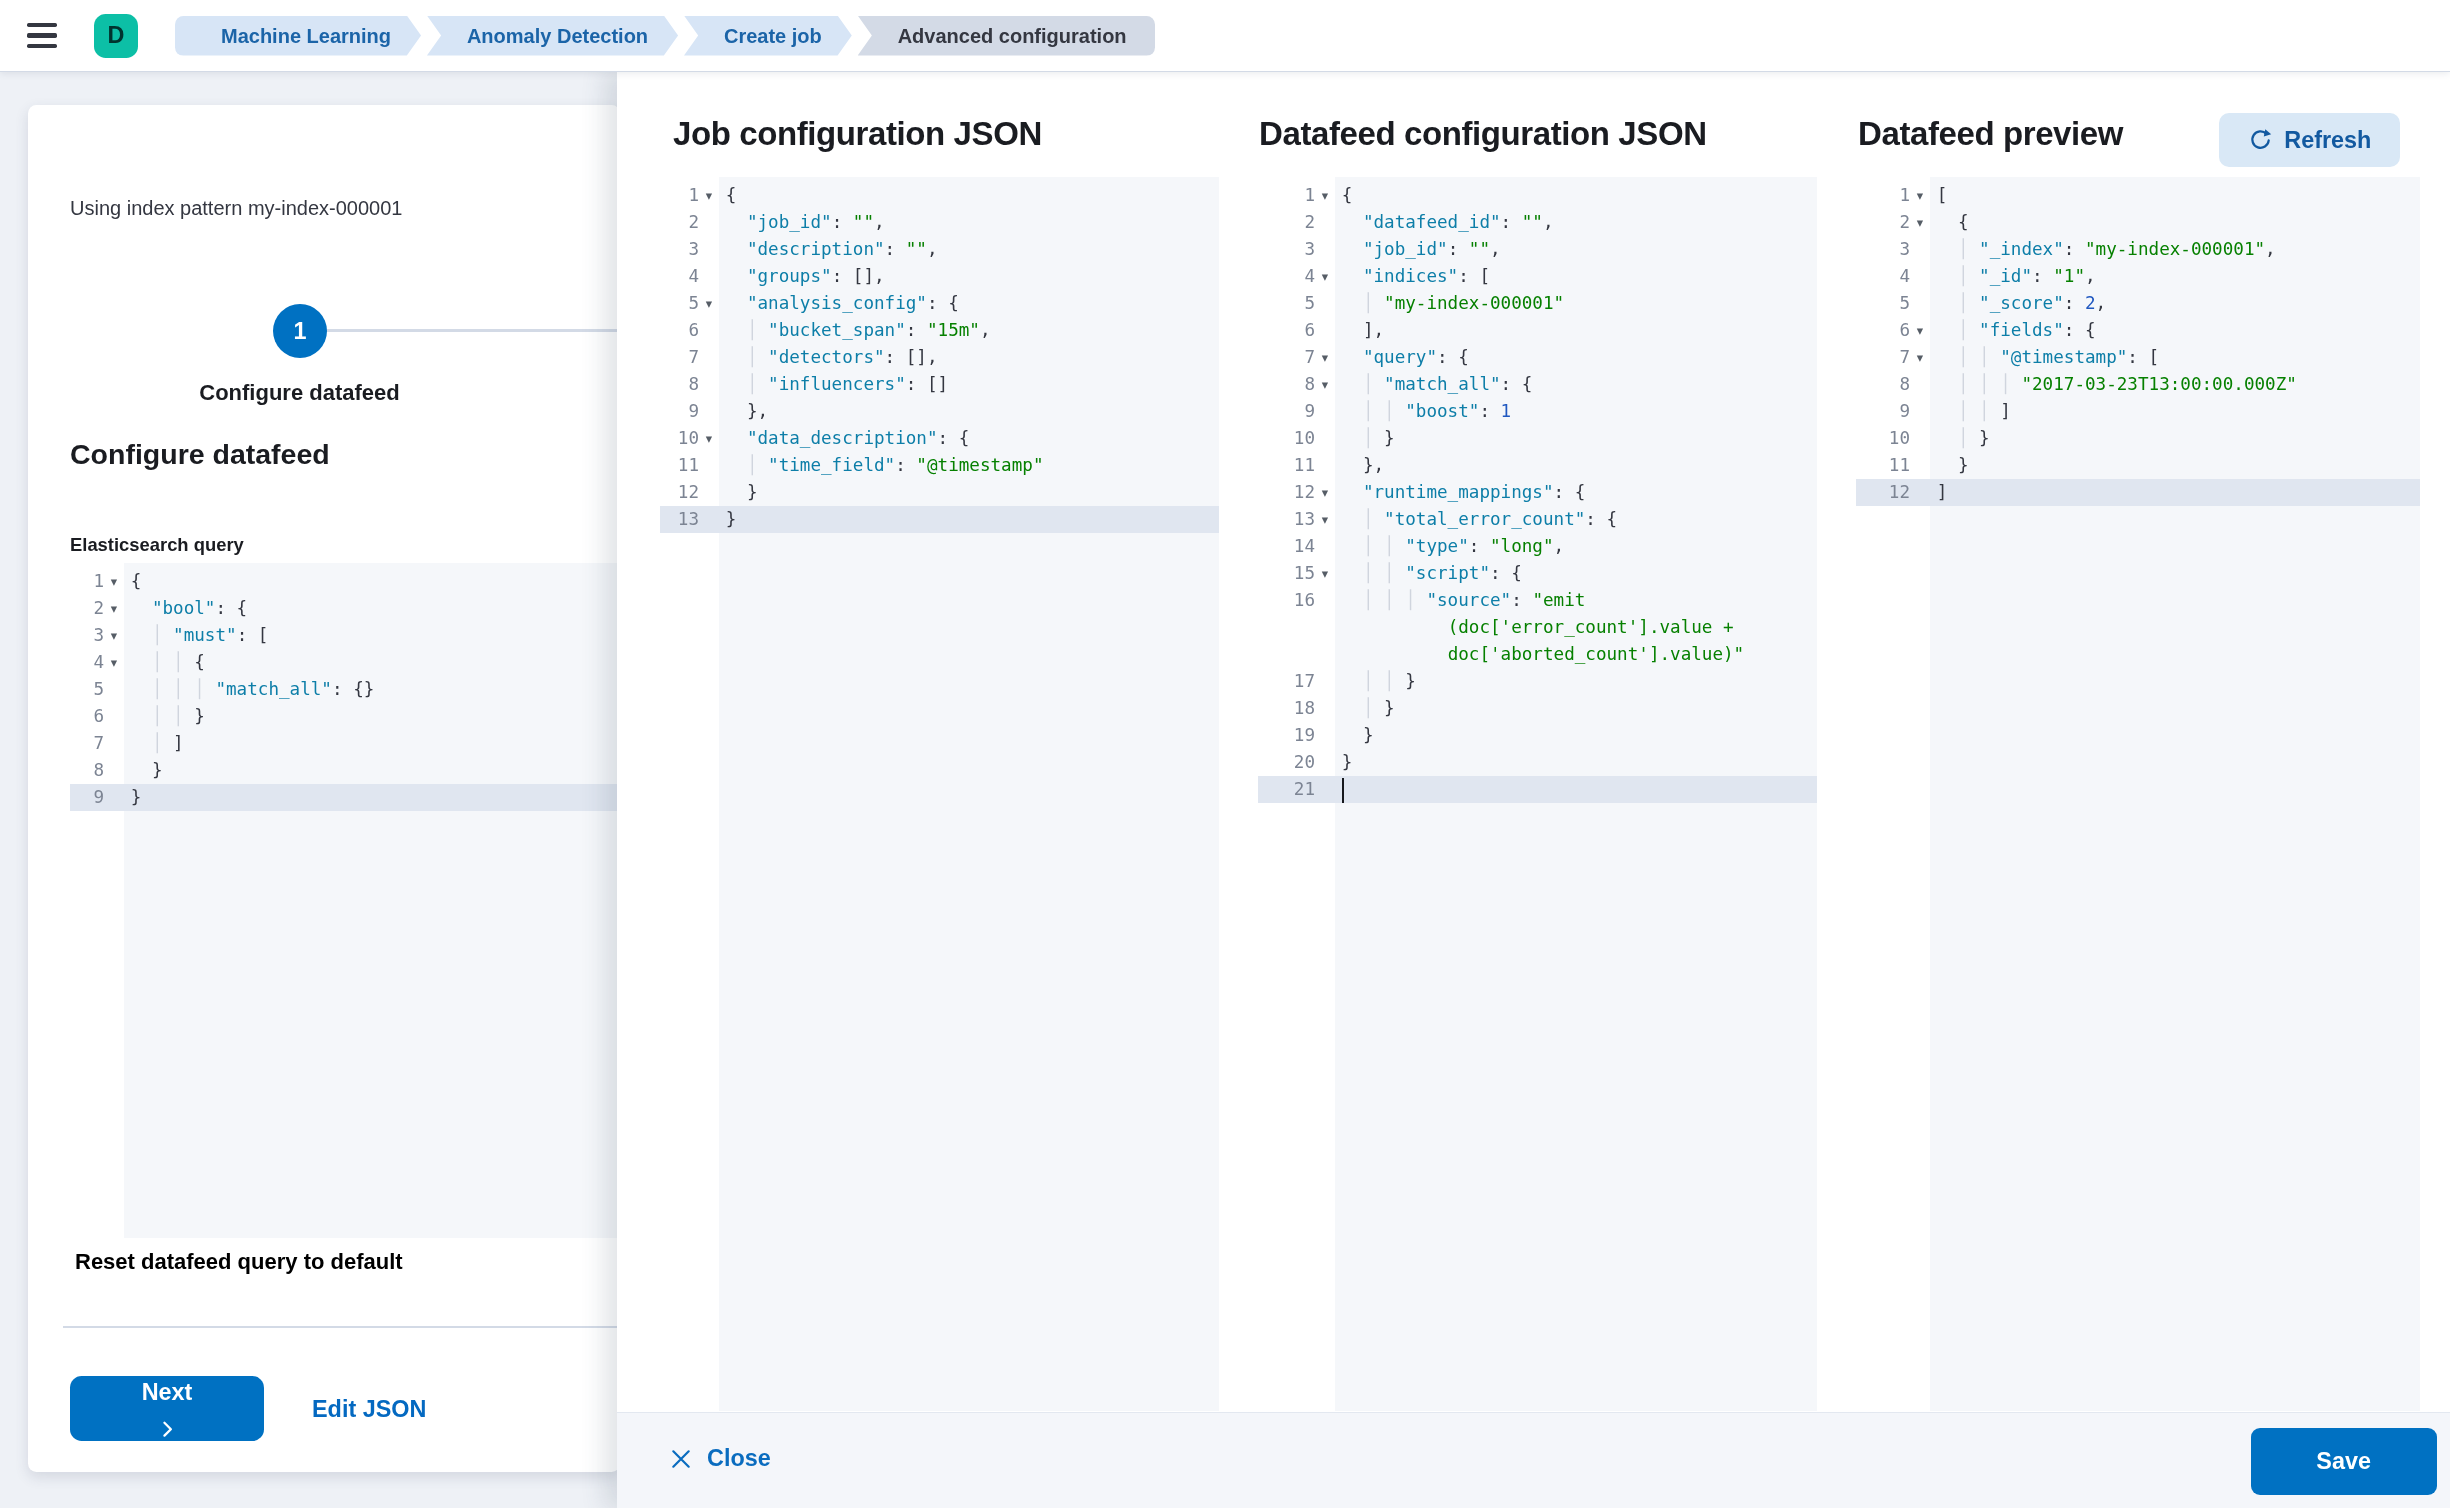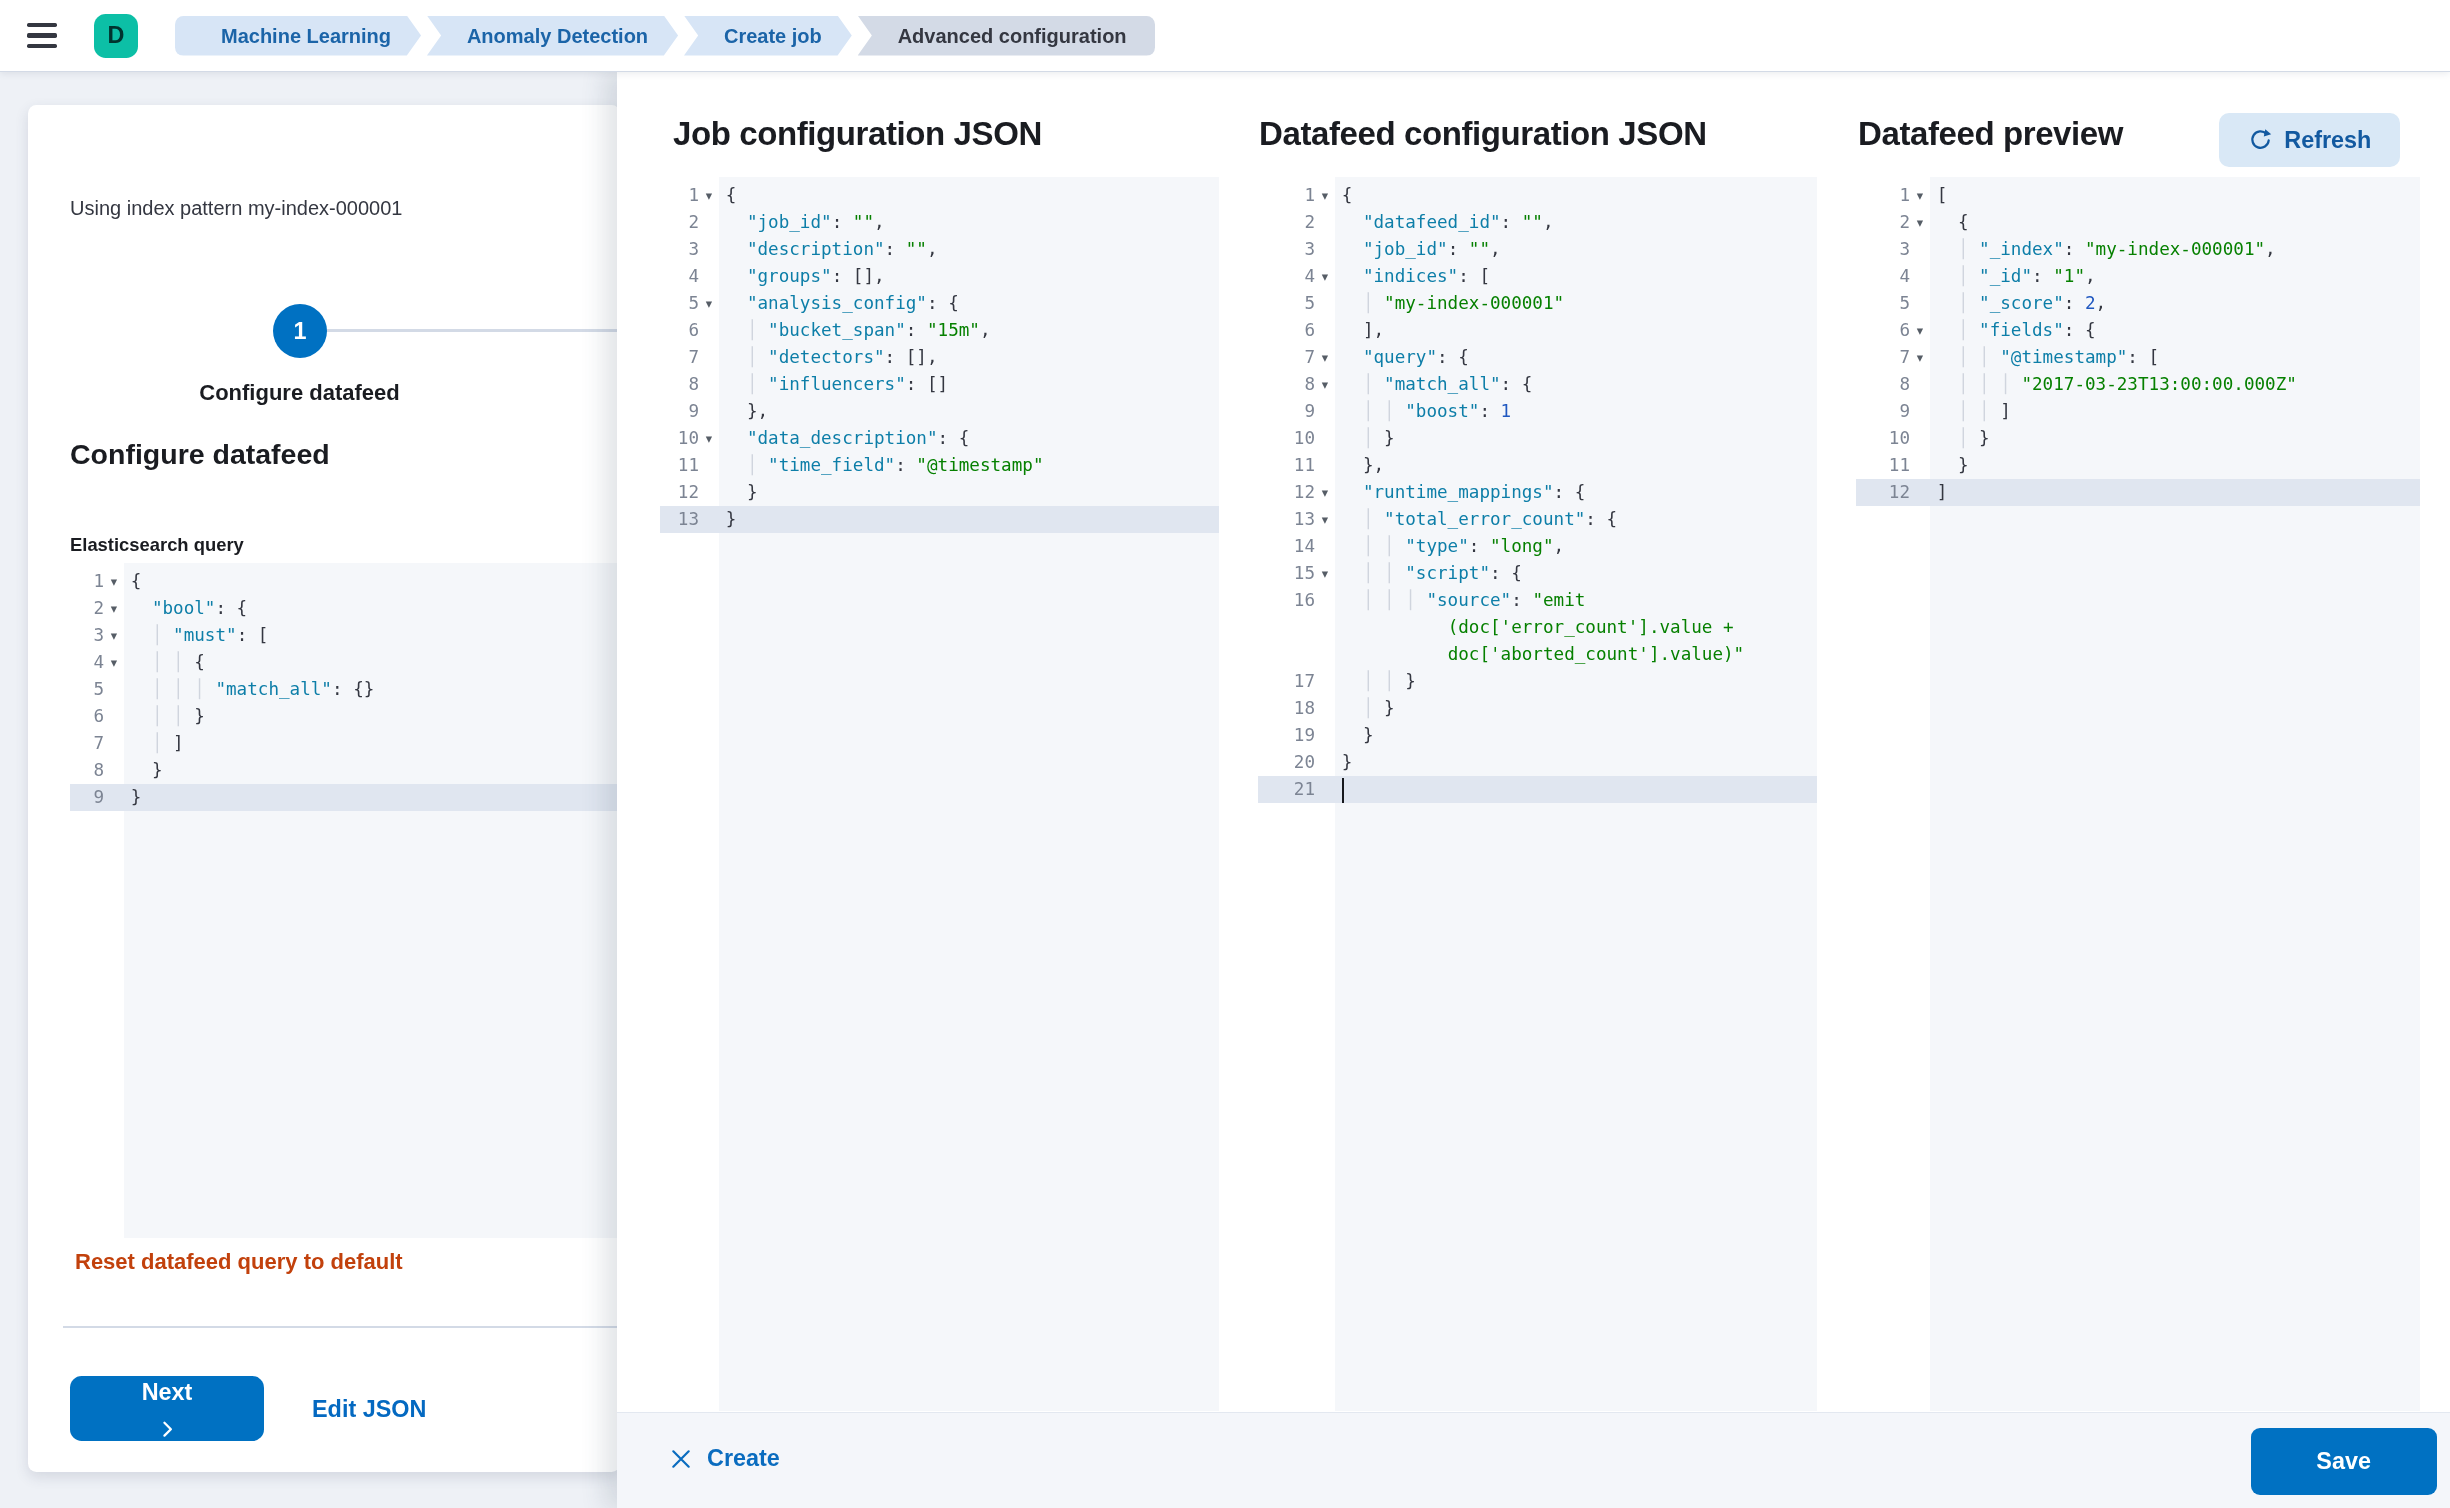--- a/index.html
+++ b/index.html
@@ -30,21 +30,21 @@
   .wiz-title { position:absolute; left:42px; top:35px; font-size:37px; font-weight:700; letter-spacing:-0.4px; }
   .wiz-subtitle { position:absolute; left:42px; top:92px; font-size:20px; color:#343741; }
   .step-line { position:absolute; left:298px; top:224px; width:294px; height:2.5px; background:#d3dae6; }
   .step-circle { position:absolute; left:245px; top:199px; width:54px; height:54px; border-radius:50%;
     background:#0071c2; color:#fff; font-size:23.4px; font-weight:700; display:flex; align-items:center;
     justify-content:center; cursor:pointer; z-index:2; }
   .step-label { position:absolute; left:104px; top:275px; width:335px; text-align:center;
     font-size:22px; font-weight:700; }
   .section-heading { position:absolute; left:42px; top:333px; font-size:28.5px; font-weight:700; }
   .query-label { position:absolute; left:42px; top:429px; font-size:18.4px; font-weight:700; }
-  .reset-link { position:absolute; left:47px; top:1144px; font-size:22px; font-weight:700; color:#c2410c; cursor:pointer; }
+  .reset-link { position:absolute; left:47px; top:1144px; font-size:22px; font-weight:700; color:#000000; cursor:pointer; }
   .wiz-divider { position:absolute; left:35px; top:1221px; width:557px; height:1.7px; background:#d3dae6; }
   .next-btn { position:absolute; left:42px; top:1271px; width:194px; height:65px; border-radius:11.7px;
     background:#0071c2; color:#fff; font-size:23.4px; font-weight:700; border:none; display:flex;
     align-items:center; justify-content:center; gap:13.4px; cursor:pointer;flex-direction:column; }
   .edit-json-link { position:absolute; left:284px; top:1291px; font-size:23.4px; font-weight:700; color:#0469c1; cursor:pointer; }
 
   
   .flyout { position:absolute; left:617px; top:71px; width:1833px; height:1438px; background:#fff;
     box-shadow:-11.7px 0 23.4px rgba(65,78,101,.16); z-index:10; }
   .panel-title { position:absolute; top:44px; font-size:33px; font-weight:700; letter-spacing:-0.4px; }
@@ -445,18 +445,18 @@
         <div class="crow"><span class="tk-p">  </span><span class="tk-p">}</span></div>
         <div class="crow active"><span class="tk-p">]</span></div>
       </div>
     </div>
 
   <footer class="fly-footer">
     <button class="close-btn">
       <svg width="22" height="22" viewBox="0 0 20 20">
         <path d="M3 3 L17 17 M17 3 L3 17" stroke="#0a6cbf" stroke-width="2" stroke-linecap="round"></path>
       </svg>
-      <span>Create</span>
+      <span>Close</span>
     </button>
     <button class="save-btn">Save</button>
   </footer>
 </section>
 
 
 </body></html>

